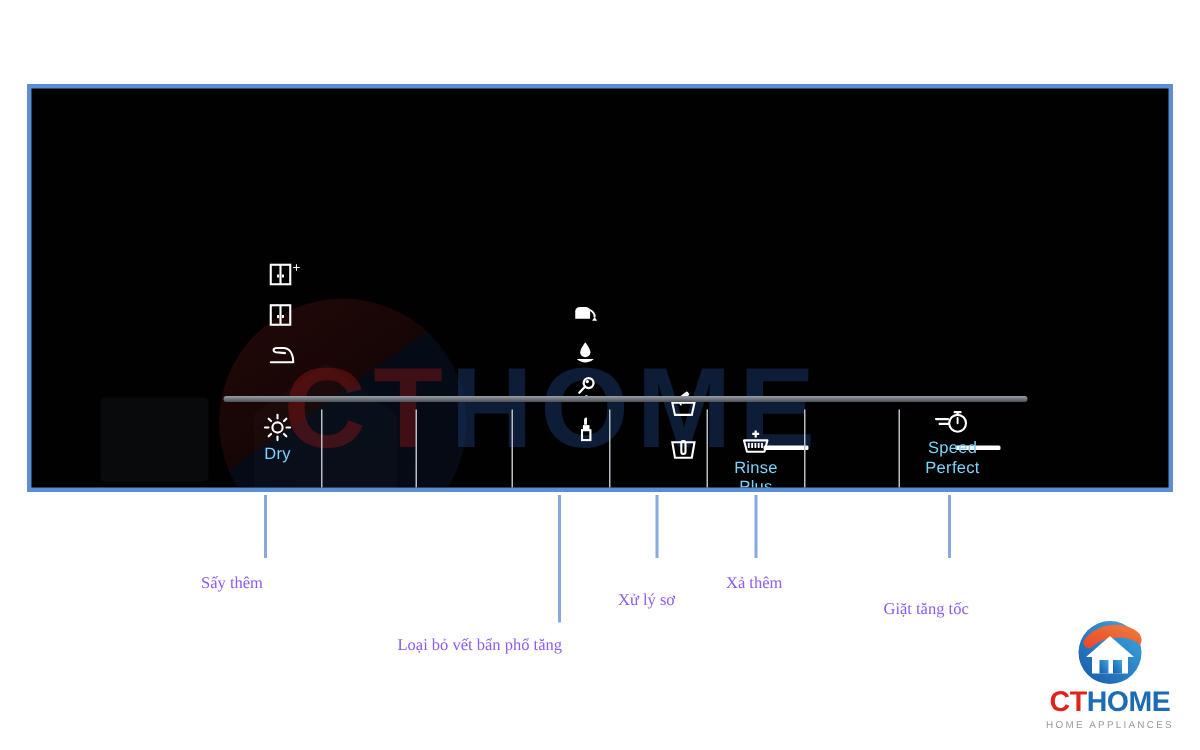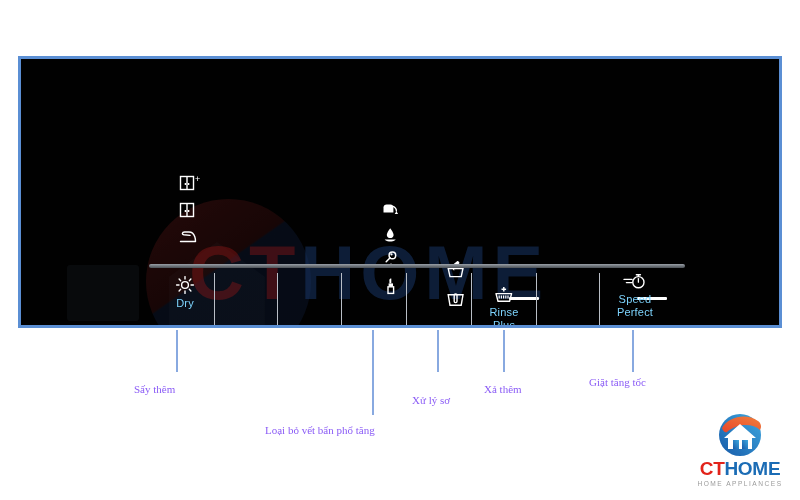--- a/index.html
+++ b/index.html
@@ -346,21 +346,21 @@
 <div class="leader" style="left:176px; top:330px; height:42px;"></div>
 <div class="leader" style="left:372px; top:330px; height:85px;"></div>
 <div class="leader" style="left:437px; top:330px; height:42px;"></div>
 <div class="leader" style="left:503px; top:330px; height:42px;"></div>
 <div class="leader" style="left:632px; top:330px; height:42px;"></div>
 
 <div class="anno" style="left:134px; top:383px;">Sấy thêm</div>
 <div class="anno" style="left:265px; top:424px;">Loại bỏ vết bẩn phổ tăng</div>
 <div class="anno" style="left:412px; top:383px;margin-top:11px;">Xử lý sơ</div>
 <div class="anno" style="left:484px; top:383px;">Xả thêm</div>
-<div class="anno" style="left:589px; top:376px;">Giặt tăng tốc</div>
+<div class="anno" style="left:589px; top:400px;">Giặt tăng tốc</div>
 
 <div id="logo">
   <div class="mark">
     <svg width="46" height="46" viewBox="0 0 46 46">
       <defs>
         <linearGradient id="gblue" x1="0" y1="1" x2="1" y2="0">
           <stop offset="0%" stop-color="#1659a8"></stop>
           <stop offset="100%" stop-color="#3fa9e0"></stop>
         </linearGradient>
         <linearGradient id="gred" x1="0" y1="1" x2="1" y2="0">

